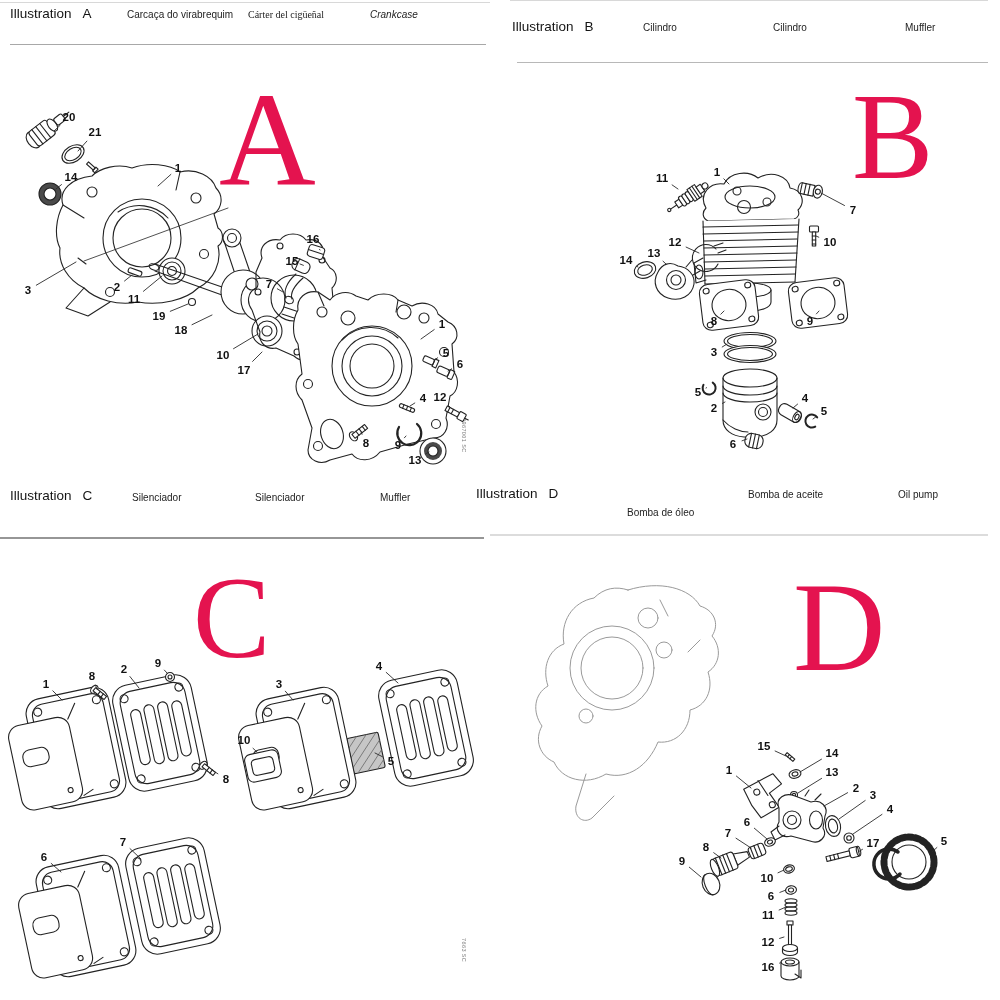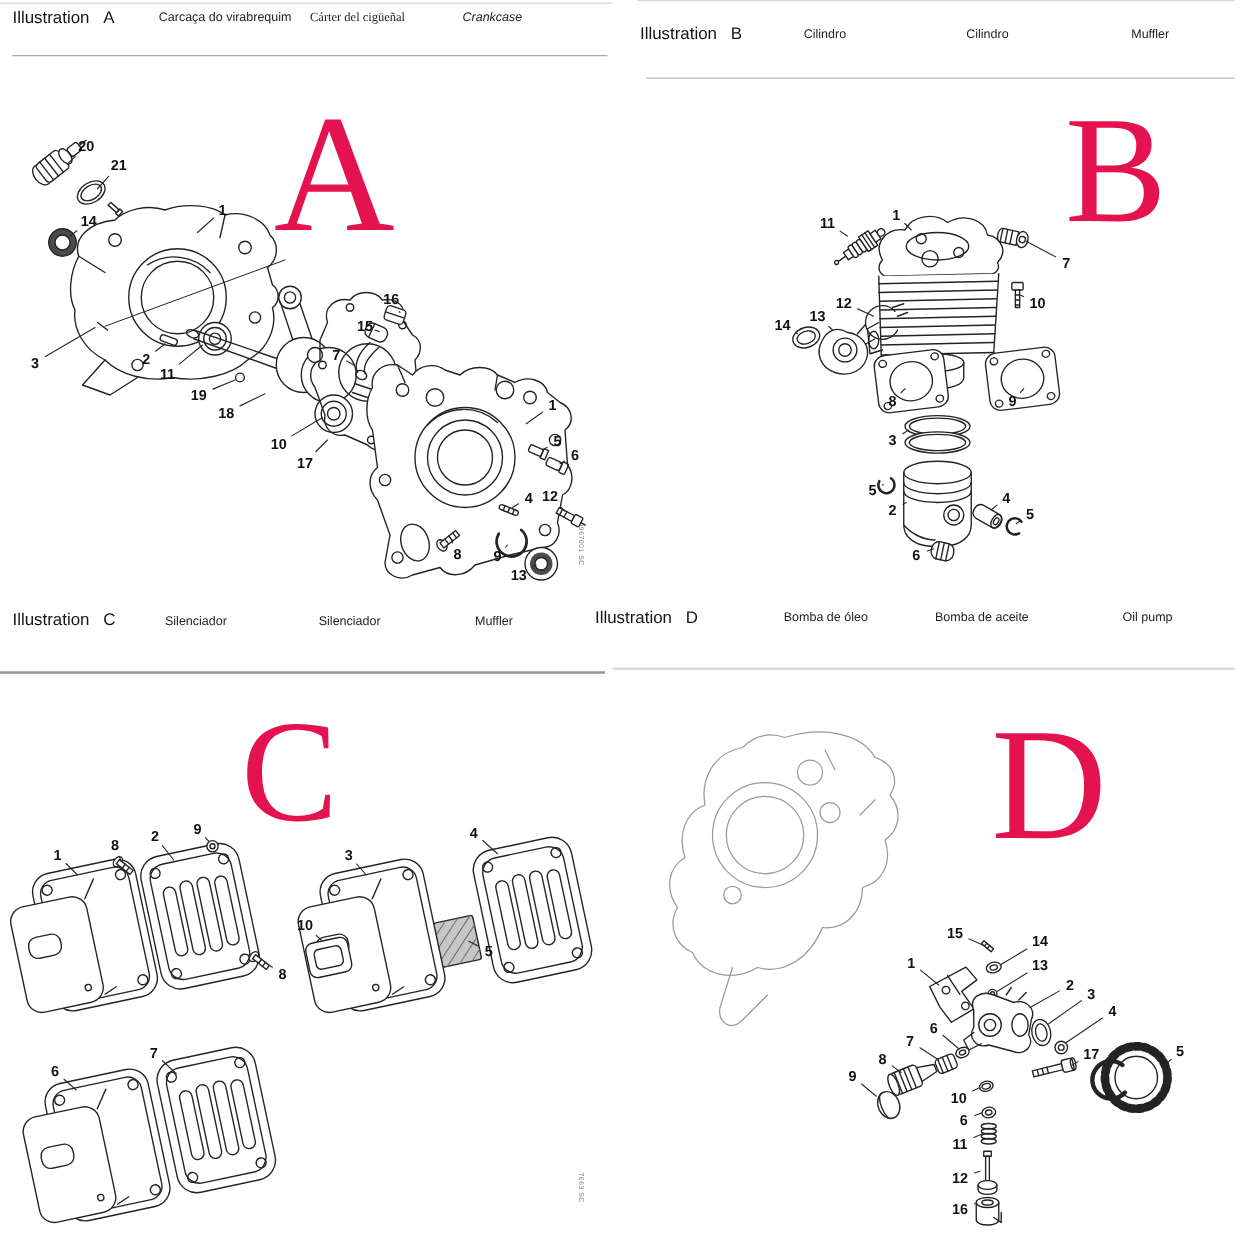--- a/index.html
+++ b/index.html
@@ -46,21 +46,21 @@
     <span>Illustration</span><span class="ltr">C</span>
   </div>
   <div class="hdr-col" style="left:132px;top:492px;">Silenciador</div>
   <div class="hdr-col" style="left:255px;top:492px;">Silenciador</div>
   <div class="hdr-col" style="left:380px;top:492px;">Muffler</div>
   <div class="rule thick" style="top:537px;left:0;width:484px;background:#969696;"></div>
 
   <div class="hdr-title" style="left:476px;top:486px;">
     <span>Illustration</span><span class="ltr">D</span>
   </div>
-  <div class="hdr-col" style="left:627px;top:489px;">Bomba de óleo</div>
+  <div class="hdr-col" style="left:627px;top:507px;">Bomba de óleo</div>
   <div class="hdr-col" style="left:748px;top:489px;">Bomba de aceite</div>
   <div class="hdr-col" style="left:898px;top:489px;">Oil pump</div>
   <div class="rule thick" style="top:534px;left:490px;width:510px;background:#dcdcdc;"></div>
 
   <div class="big-letter" style="left:219px;top:72px;font-size:134px;color:#e4134f;">A</div>
   <div class="big-letter" style="left:852px;top:76px;font-size:122px;color:#e4134f;">B</div>
   <div class="big-letter" style="left:193px;top:560px;font-size:116px;color:#e4134f;">C</div>
   <div class="big-letter" style="left:793px;top:563px;font-size:128px;color:#e4134f;">D</div>
 
   <div class="vcode" style="left:461px;top:418px;">9967001 SC</div>

